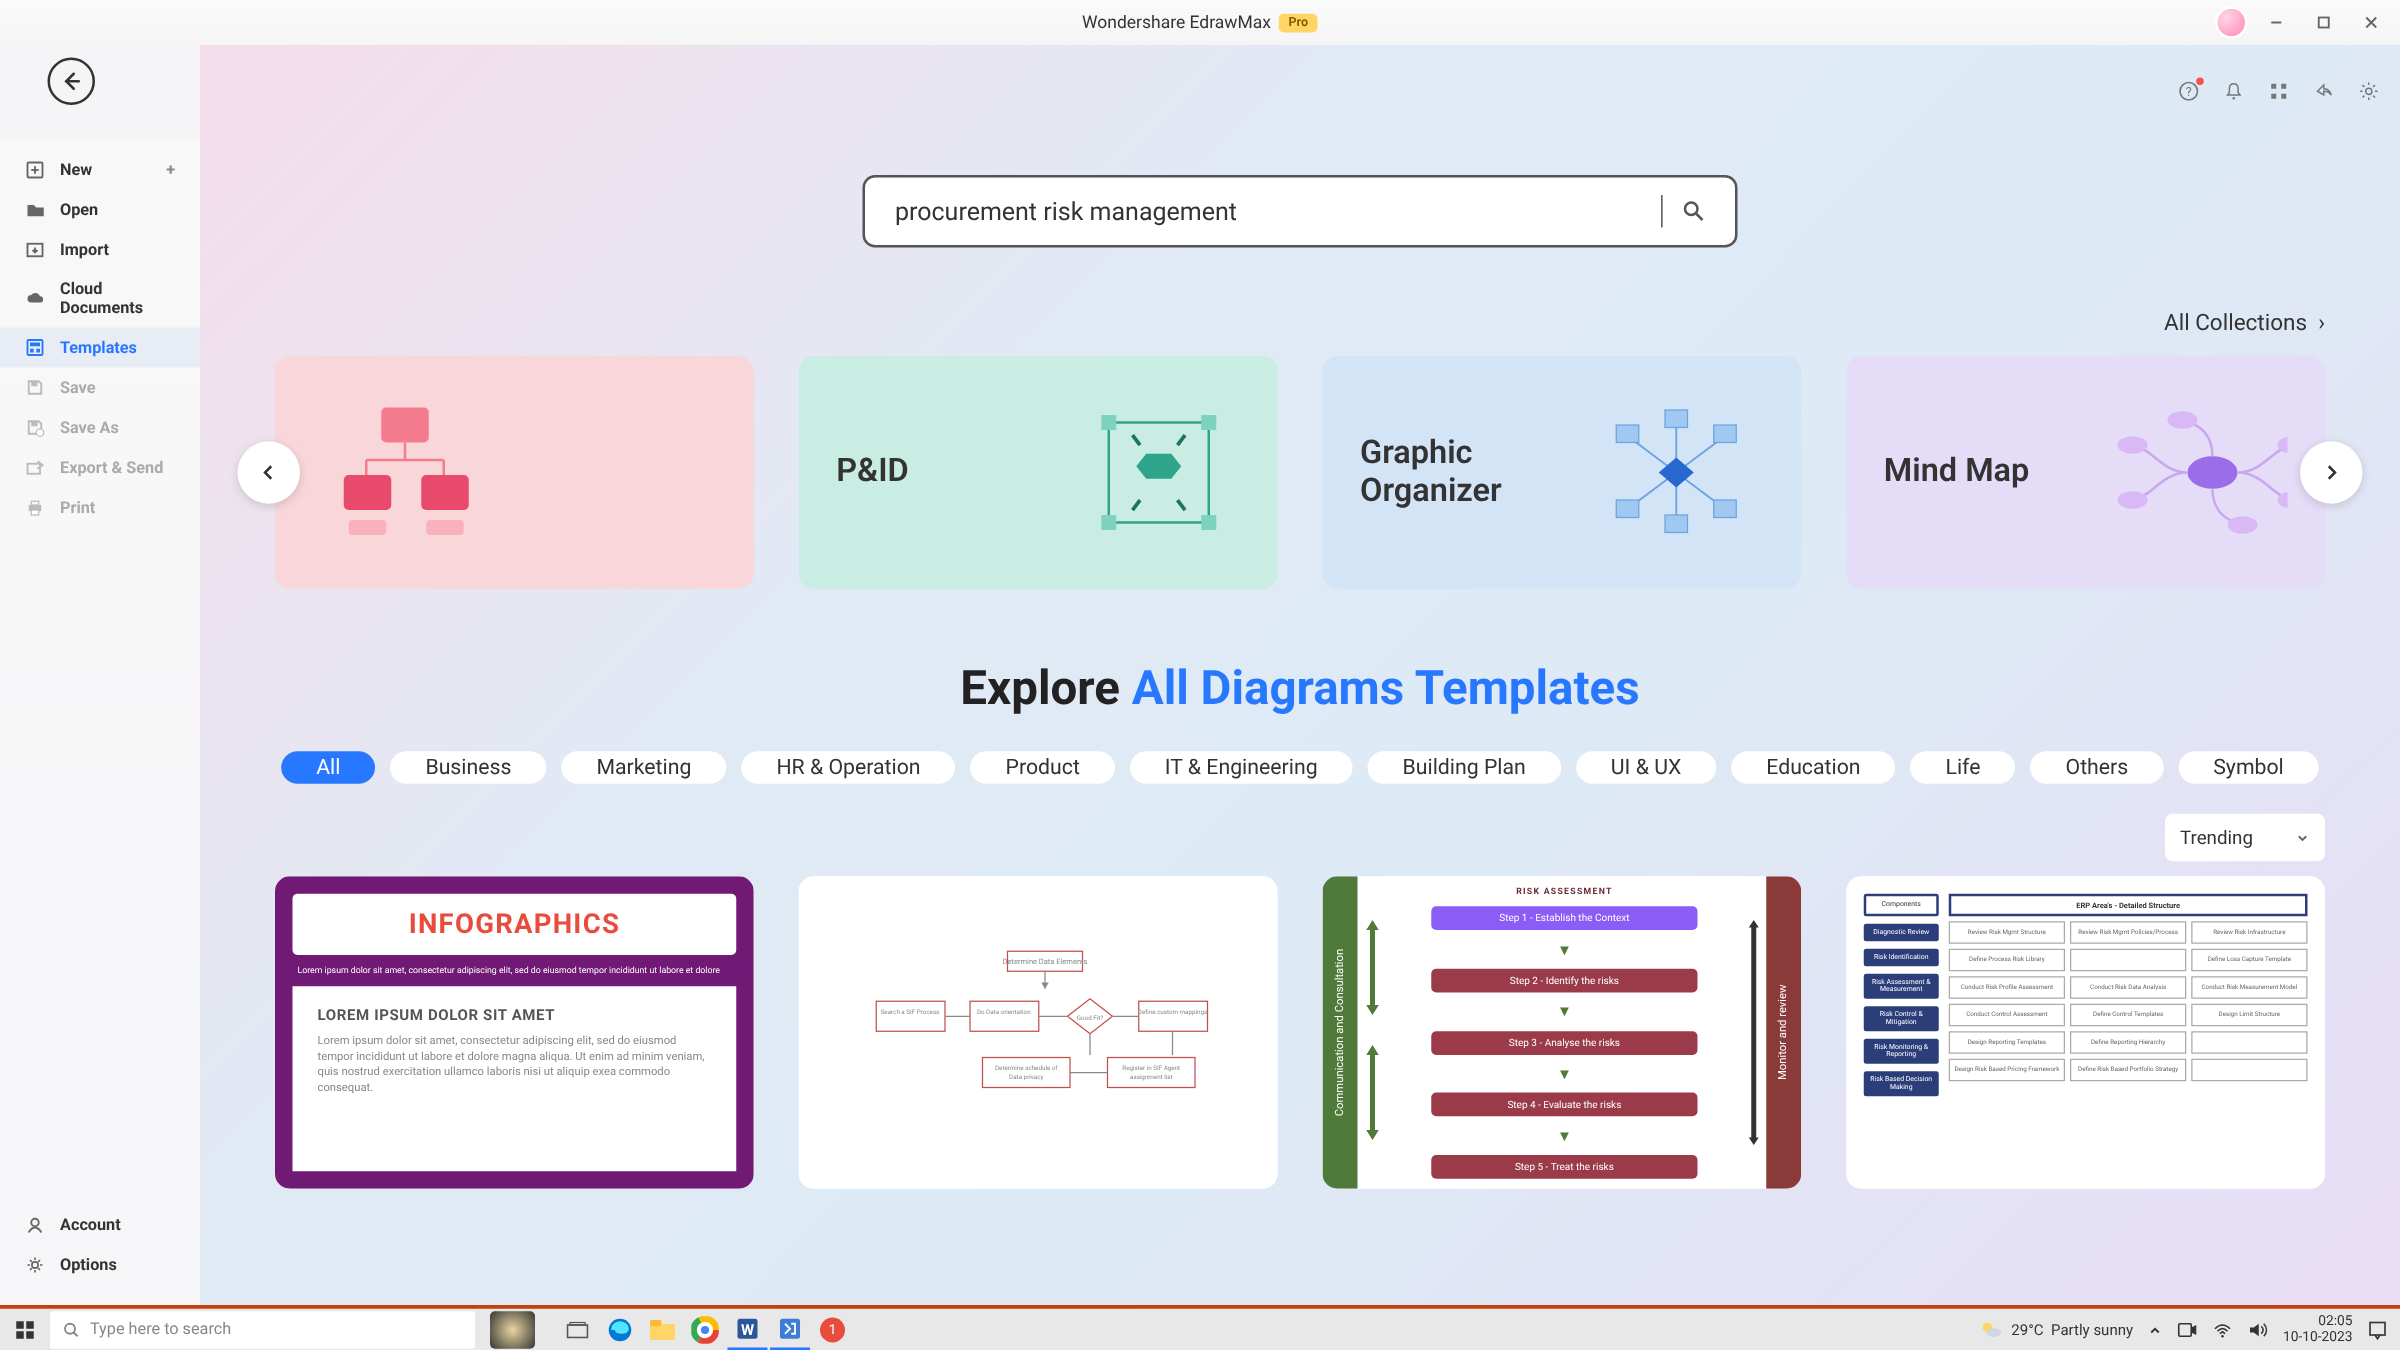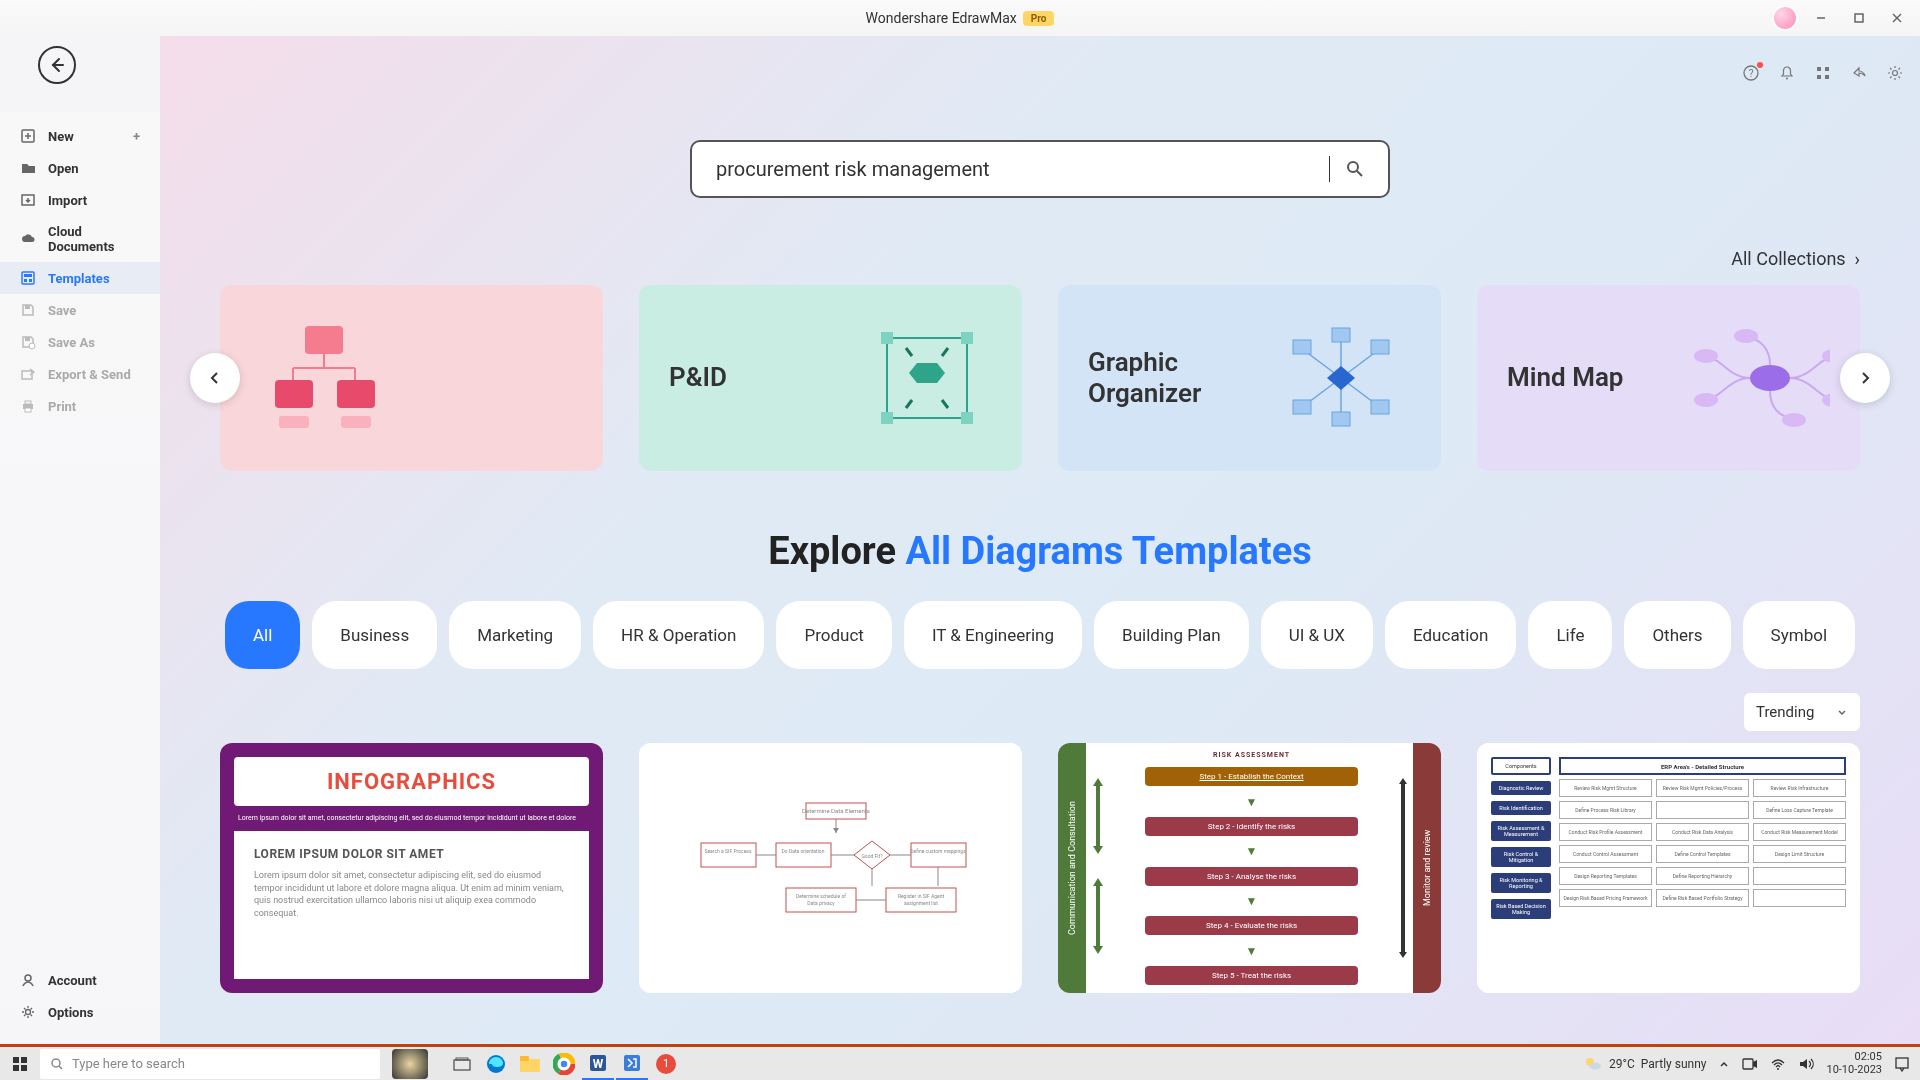--- a/index.html
+++ b/index.html
@@ -58,26 +58,26 @@
 .cat-card.purple { background: #e5dcf7; }
 .cat-title { font-size: 26px; font-weight: 600; color: #333; flex: 1; line-height: 1.2; }
 .cat-illustration { width: 140px; height: 130px; display:flex; align-items:center; justify-content:center; }
 
 
 .explore-heading { text-align: center; padding: 58px 0 28px 0; font-size: 38px; font-weight: 700; color: #222; }
 .explore-heading .highlight { color: #2878ff; }
 
 
 .chips { display: flex; justify-content: center; flex-wrap: wrap; gap: 12px; padding: 0 40px; }
-.chip { padding: 24px 28px; border-radius: 24px; background: #fff; color: #333; font-size: 17px; cursor: pointer; }
+.chip { padding: 3px 28px; border-radius: 24px; background: #fff; color: #333; font-size: 17px; cursor: pointer; }
 .chip.active { background: #2878ff; color: #fff; }
 
 
 .sort-row { display: flex; justify-content: flex-end; padding: 24px 60px 12px 60px; }
-.sort-select { width: 116px; height: 38px; background: #fff; border-radius: 6px; display: flex; align-items: center; padding: 0 12px; font-size: 15px; color: #333; cursor: pointer; justify-content: space-between; }
+.sort-select { width: 128px; height: 38px; background: #fff; border-radius: 6px; display: flex; align-items: center; padding: 0 12px; font-size: 15px; color: #333; cursor: pointer; justify-content: space-between; }
 
 
 .templates { display: flex; gap: 36px; padding: 0 60px; }
 .tpl-card { flex: 1; background: #fff; border-radius: 12px; overflow: hidden; cursor: pointer; display: flex; flex-direction: column; }
 .tpl-preview { height: 250px; display: flex; align-items: center; justify-content: center; position: relative; overflow: hidden; }
 .tpl-title { padding: 12px 16px 8px 16px; font-size: 16px; color: #333; }
 
 
 .taskbar { position: absolute; bottom: 0; left: 0; right: 0; height: 36px; background: #e8e8e8; display: flex; align-items: center; z-index: 200; border-top: 3px solid #c2410c; }
 .tb-start { width: 40px; height: 36px; display: flex; align-items: center; justify-content: center; cursor:pointer; }
@@ -97,21 +97,21 @@
 .info-title { font-weight:700; font-size:12px; letter-spacing:0.5px; margin-bottom:8px; color:#555; }
 .info-body { font-size:9px; color:#888; line-height:1.4; }
 
 
 .risk-card { width:100%; height:100%; display:flex; }
 .risk-side { width:28px; writing-mode:vertical-rl; transform:rotate(180deg); display:flex; align-items:center; justify-content:center; font-size:9px; color:#fff; padding:2px; }
 .risk-side.green { background:#4f7a3a; }
 .risk-side.maroon { background:#8b3a3a; }
 .risk-center { flex:1; display:flex; flex-direction:column; align-items:center; justify-content:space-around; padding:4px 8px; background:#fff; }
 .risk-step { background:#9b3b4a; color:#fff; font-size:8px; padding:5px 8px; border-radius:4px; width:80%; text-align:center; }
-.risk-head { background:#a16207;text-decoration:underline; }
+.risk-head { background:#8b5cf6; }
 .risk-arrow-down { color:#4f7a3a; font-size:12px; }
 
 
 .erp-card { width:100%; height:100%; background:#fff; padding:14px; font-size:6px; display:flex; gap:8px; }
 .erp-col1 { width:60px; display:flex; flex-direction:column; gap:6px; }
 .erp-cell { background:#2c3e7a; color:#fff; text-align:center; padding:4px 2px; border-radius:2px; font-size:5.5px; }
 .erp-grid { flex:1; display:grid; grid-template-columns:repeat(3,1fr); grid-auto-rows:18px; gap:4px; }
 .erp-box { border:1px solid #aaa; text-align:center; font-size:5px; color:#666; display:flex; align-items:center; justify-content:center; }
 .erp-head { border:2px solid #2c3e7a; grid-column:span 3; font-weight:bold; color:#333; font-size:6px; }
 </style>

